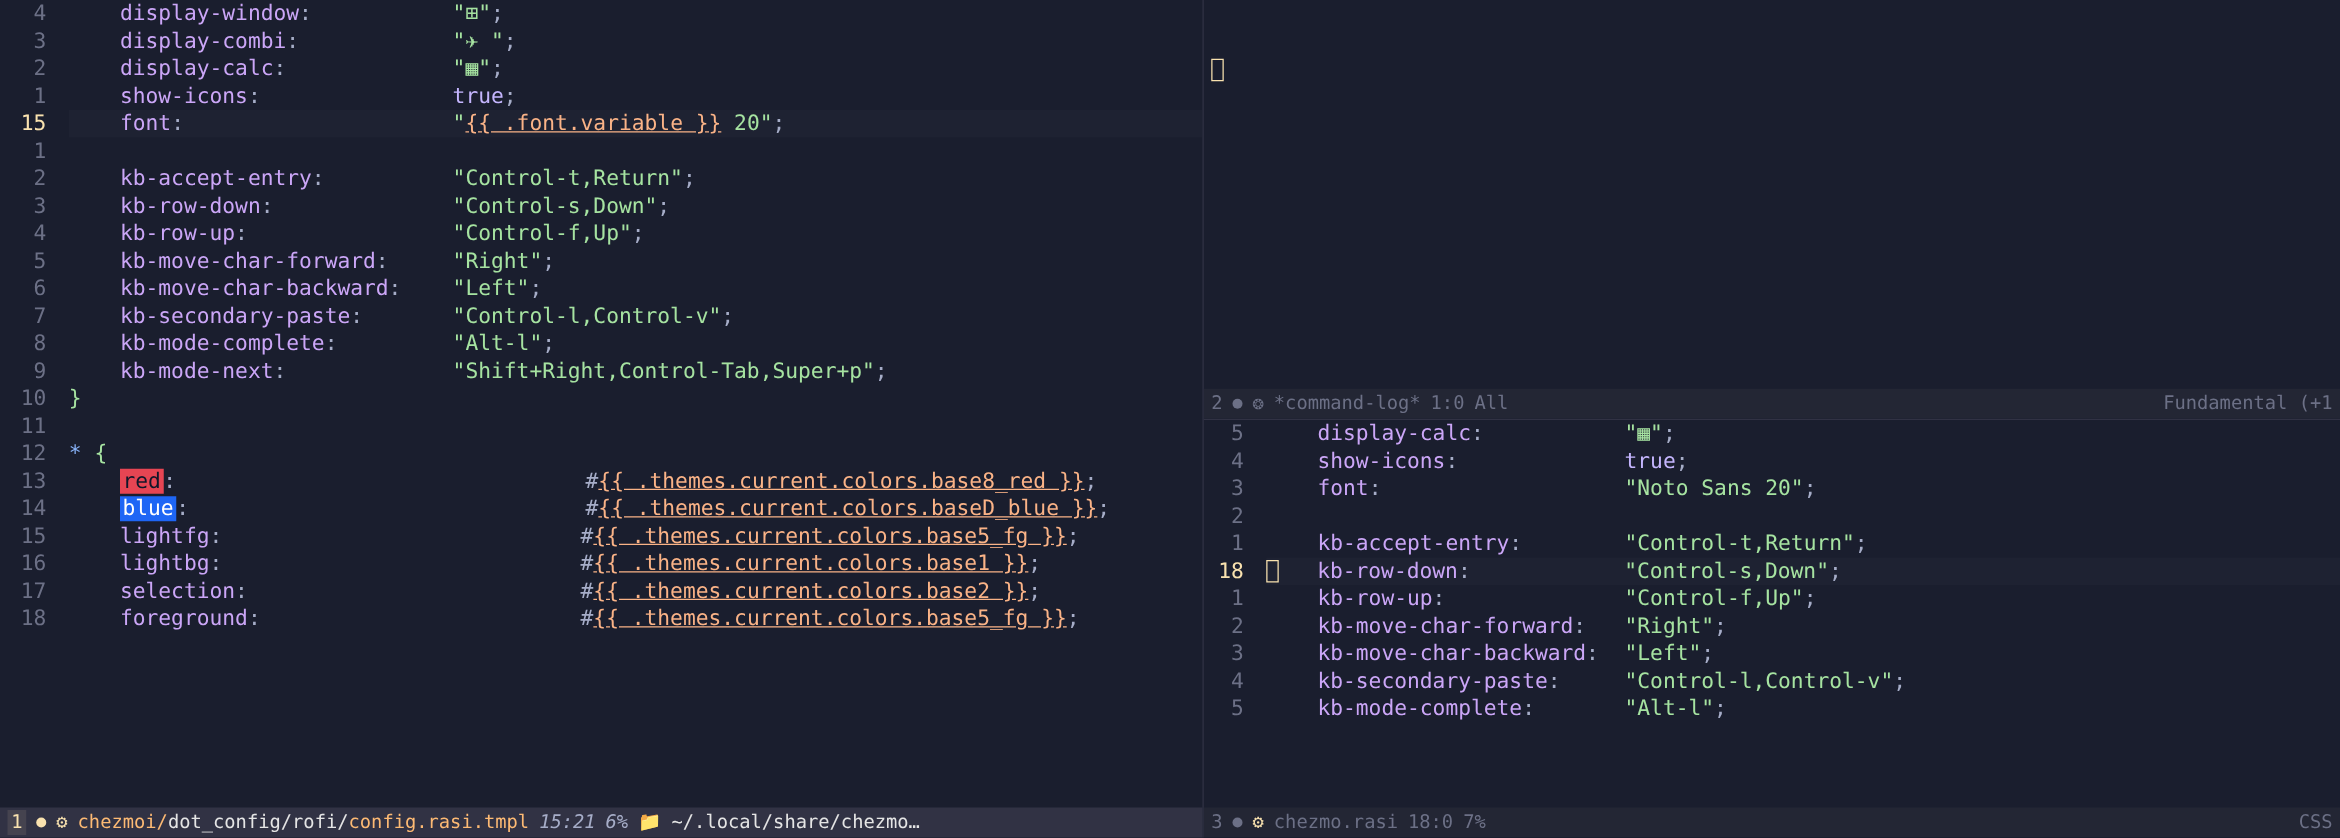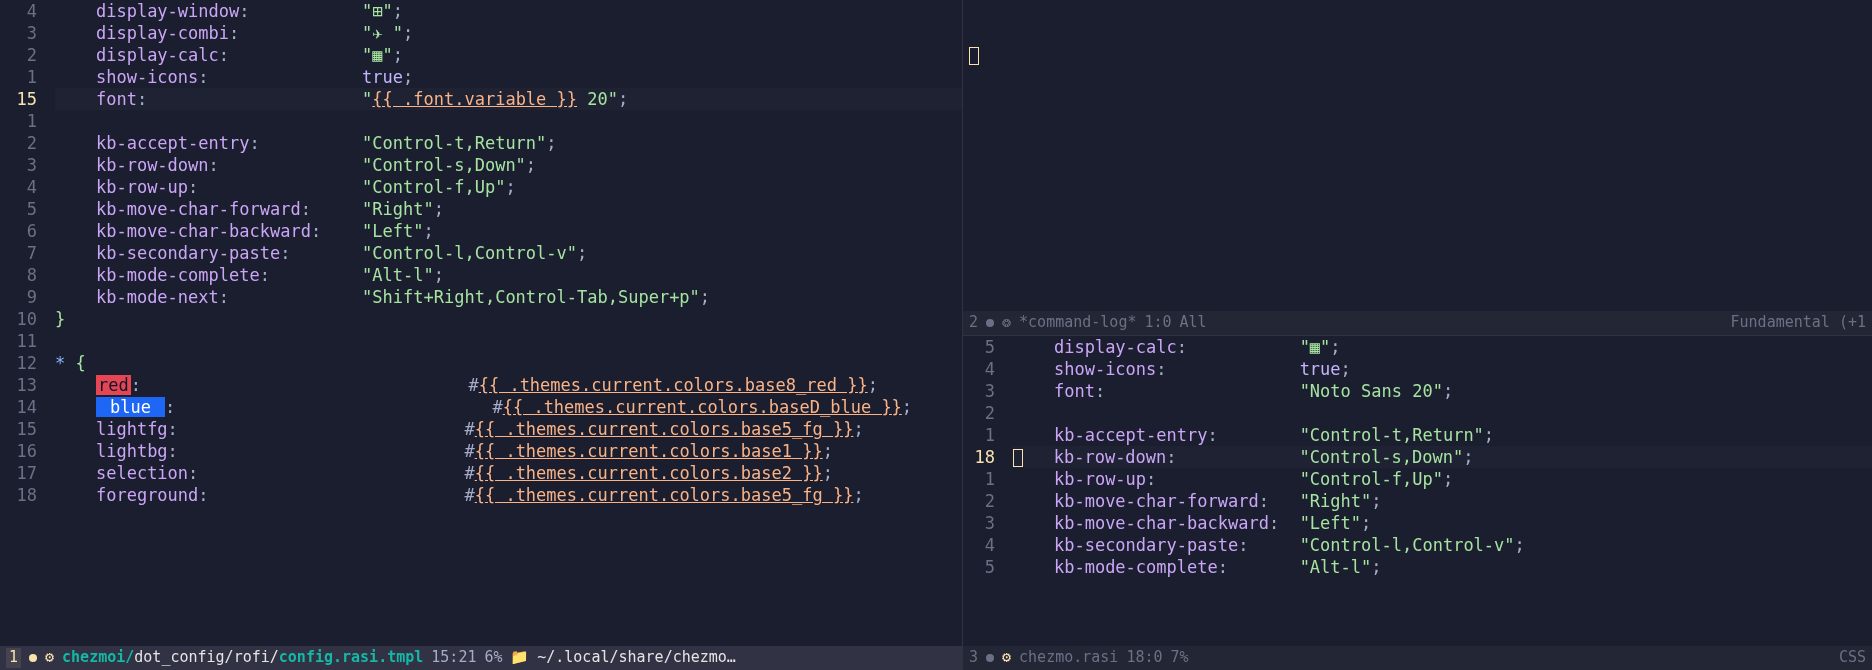--- a/index.html
+++ b/index.html
@@ -47,37 +47,37 @@
   .line { height: 22px; line-height: 22px; }
   .line-highlight { background: rgba(255,255,255,0.02); }
   .key { color: #cba6f7; }
   .punct { color: #a6adc8; }
   .str { color: #a6e3a1; }
   .bool { color: #c4b5fd; }
   .brace { color: #a6e3a1; }
   .star { color: #89b4fa; }
   .tmpl { color: #fab387; text-decoration: underline; }
   .red-hl { background: #e64553; color: #0f172a; padding: 0 2px; }
-  .blue-hl { background: #1e66f5; color: #fff; padding: 0 14px; }
+  .blue-hl { background: #1e66f5; color: #fff; padding: 0 2px; }
   .modeline {
     height: 24px;
     background: #313244;
     display: flex;
     align-items: center;
     padding: 0 6px;
     font-size: 15px;
     color: #a6adc8;
     gap: 8px;
     white-space: nowrap;
     overflow: hidden;
   }
   .modeline-inactive { background: #232634; color: #6c7086; }
   .modeline .dim { color: #e5e5e5; }
-  .modeline .bright { color: #14b8a6; font-weight: bold; }
-  .modeline .pos { color: #a6adc8; }
+  .modeline .bright { color: #fdba74; font-weight: normal; }
+  .modeline .pos { color: #a6adc8; font-style: italic; }
   .modeline .highlight-num { color: #f9e2af; background: rgba(249,226,175,0.1); padding: 0 3px; }
   .dot { display:inline-block; width:8px;height:8px;border-radius:50%; background:#f9e2af; }
   .dot-dim { background:#6c7086; }
   .icon-css { color: #f9e2af; }
   .folder-icon { color: #a6adc8; }
   .cursor-box { display:inline-block; border:1px solid #f9e2af; width:10px; height:18px; vertical-align:middle; }
   .swirl { color:#6c7086; }
 </style>
 </head>
 <body>

